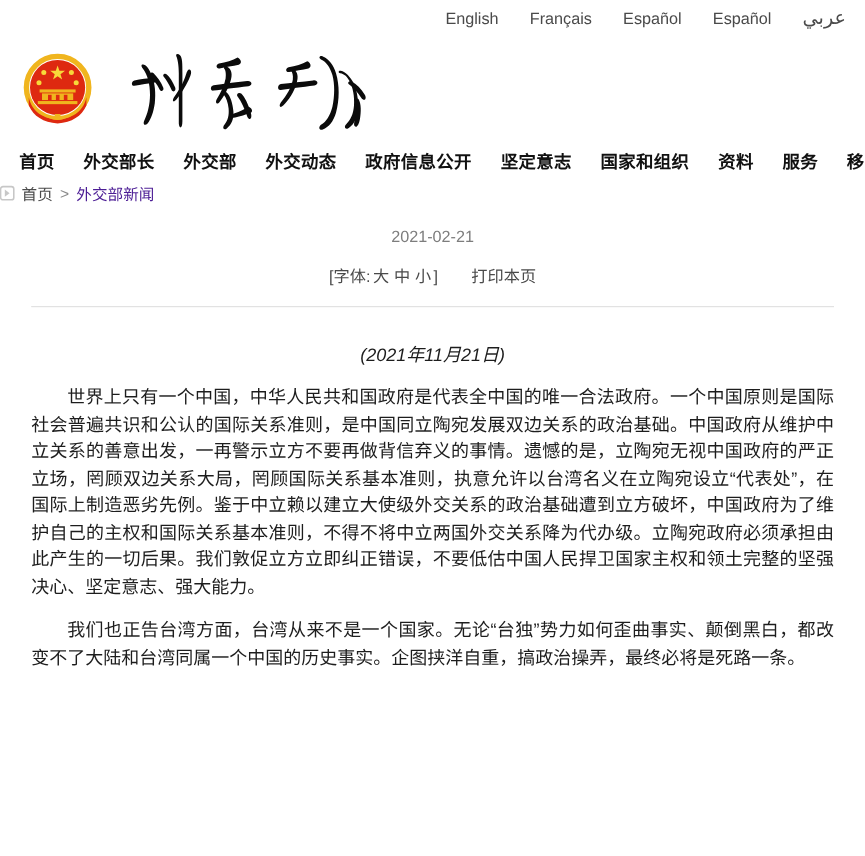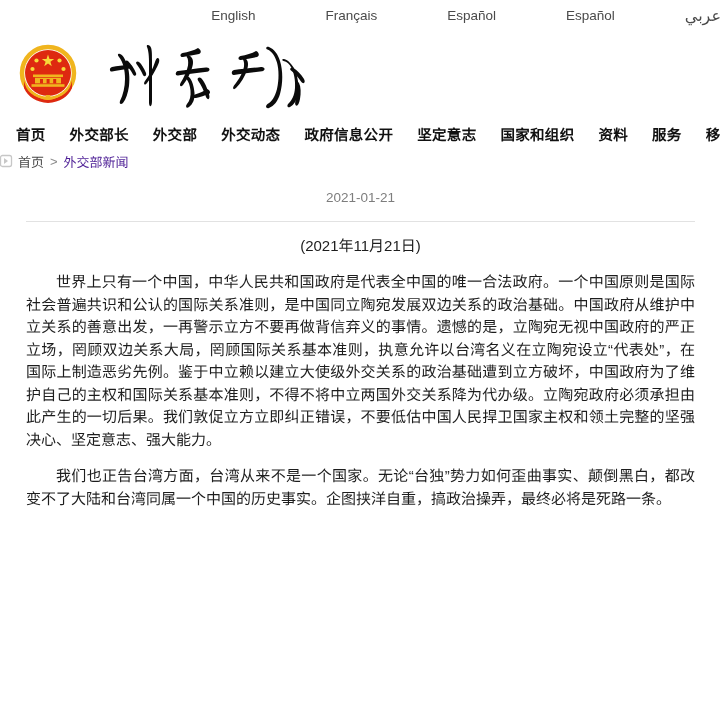--- a/index.html
+++ b/index.html
@@ -16,22 +16,22 @@
     color: #222222;
     -webkit-font-smoothing: antialiased;
   }
 
   
   .lang-bar {
     height: 32px;
     display: flex;
     align-items: center;
     justify-content: flex-end;
-    box-sizing: border-box;
-    gap: 44px;
+    padding-right: 16px;
+    box-sizing: border-box;
   }
   .lang-bar a {
     color: #4a4a4a;
     text-decoration: none;
     font-size: 13.5px;
     margin-left: 26px;
     line-height: 32px;
     white-space: nowrap;
   }
   .lang-bar a:first-child { margin-left: 0; }
@@ -148,21 +148,22 @@
   .rule {
     border: 0;
     border-top: 1px solid #e2e2e2;
     margin: 16px 0 0 0;
   }
 
   .art-place {
     text-align: center;
     font-size: 15px;
     color: #1d1d1d;
-    margin-top: 12px;
+    margin-top: 28px;
+    font-style: italic;
   }
 
   .body-text {
     margin-top: 16px;
   }
   .body-text p {
     font-size: 15px;
     line-height: 22.5px;
     color: #1d1d1d;
     margin: 0 0 14px 0;
@@ -272,22 +273,26 @@
     </svg>
   </span>
   <a href="#">首页</a>
   <span class="sep">&gt;</span>
   <span class="current">外交部新闻</span>
 </div>
 
 <div class="article">
 
 
-  <div class="art-date">2021-01-21</div>
-
+  <div class="art-date">2021-02-21</div>
+
+  <div class="art-tools">
+    <span class="fontsize"><span>[字体:</span><a href="#">大</a><a href="#">中</a><a href="#">小</a><span>]</span></span>
+    <a href="#" class="print">打印本页</a>
+  </div>
 
   <hr class="rule">
 
   <div class="art-place">(2021年11月21日)</div>
 
   <div class="body-text">
     <p>世界上只有一个中国，中华人民共和国政府是代表全中国的唯一合法政府。一个中国原则是国际社会普遍共识和公认的国际关系准则，是中国同立陶宛发展双边关系的政治基础。中国政府从维护中立关系的善意出发，一再警示立方不要再做背信弃义的事情。遗憾的是，立陶宛无视中国政府的严正立场，罔顾双边关系大局，罔顾国际关系基本准则，执意允许以台湾名义在立陶宛设立“代表处”，在国际上制造恶劣先例。鉴于中立赖以建立大使级外交关系的政治基础遭到立方破坏，中国政府为了维护自己的主权和国际关系基本准则，不得不将中立两国外交关系降为代办级。立陶宛政府必须承担由此产生的一切后果。我们敦促立方立即纠正错误，不要低估中国人民捍卫国家主权和领土完整的坚强决心、坚定意志、强大能力。</p>
     <p>我们也正告台湾方面，台湾从来不是一个国家。无论“台独”势力如何歪曲事实、颠倒黑白，都改变不了大陆和台湾同属一个中国的历史事实。企图挟洋自重，搞政治操弄，最终必将是死路一条。</p>
   </div>
 

